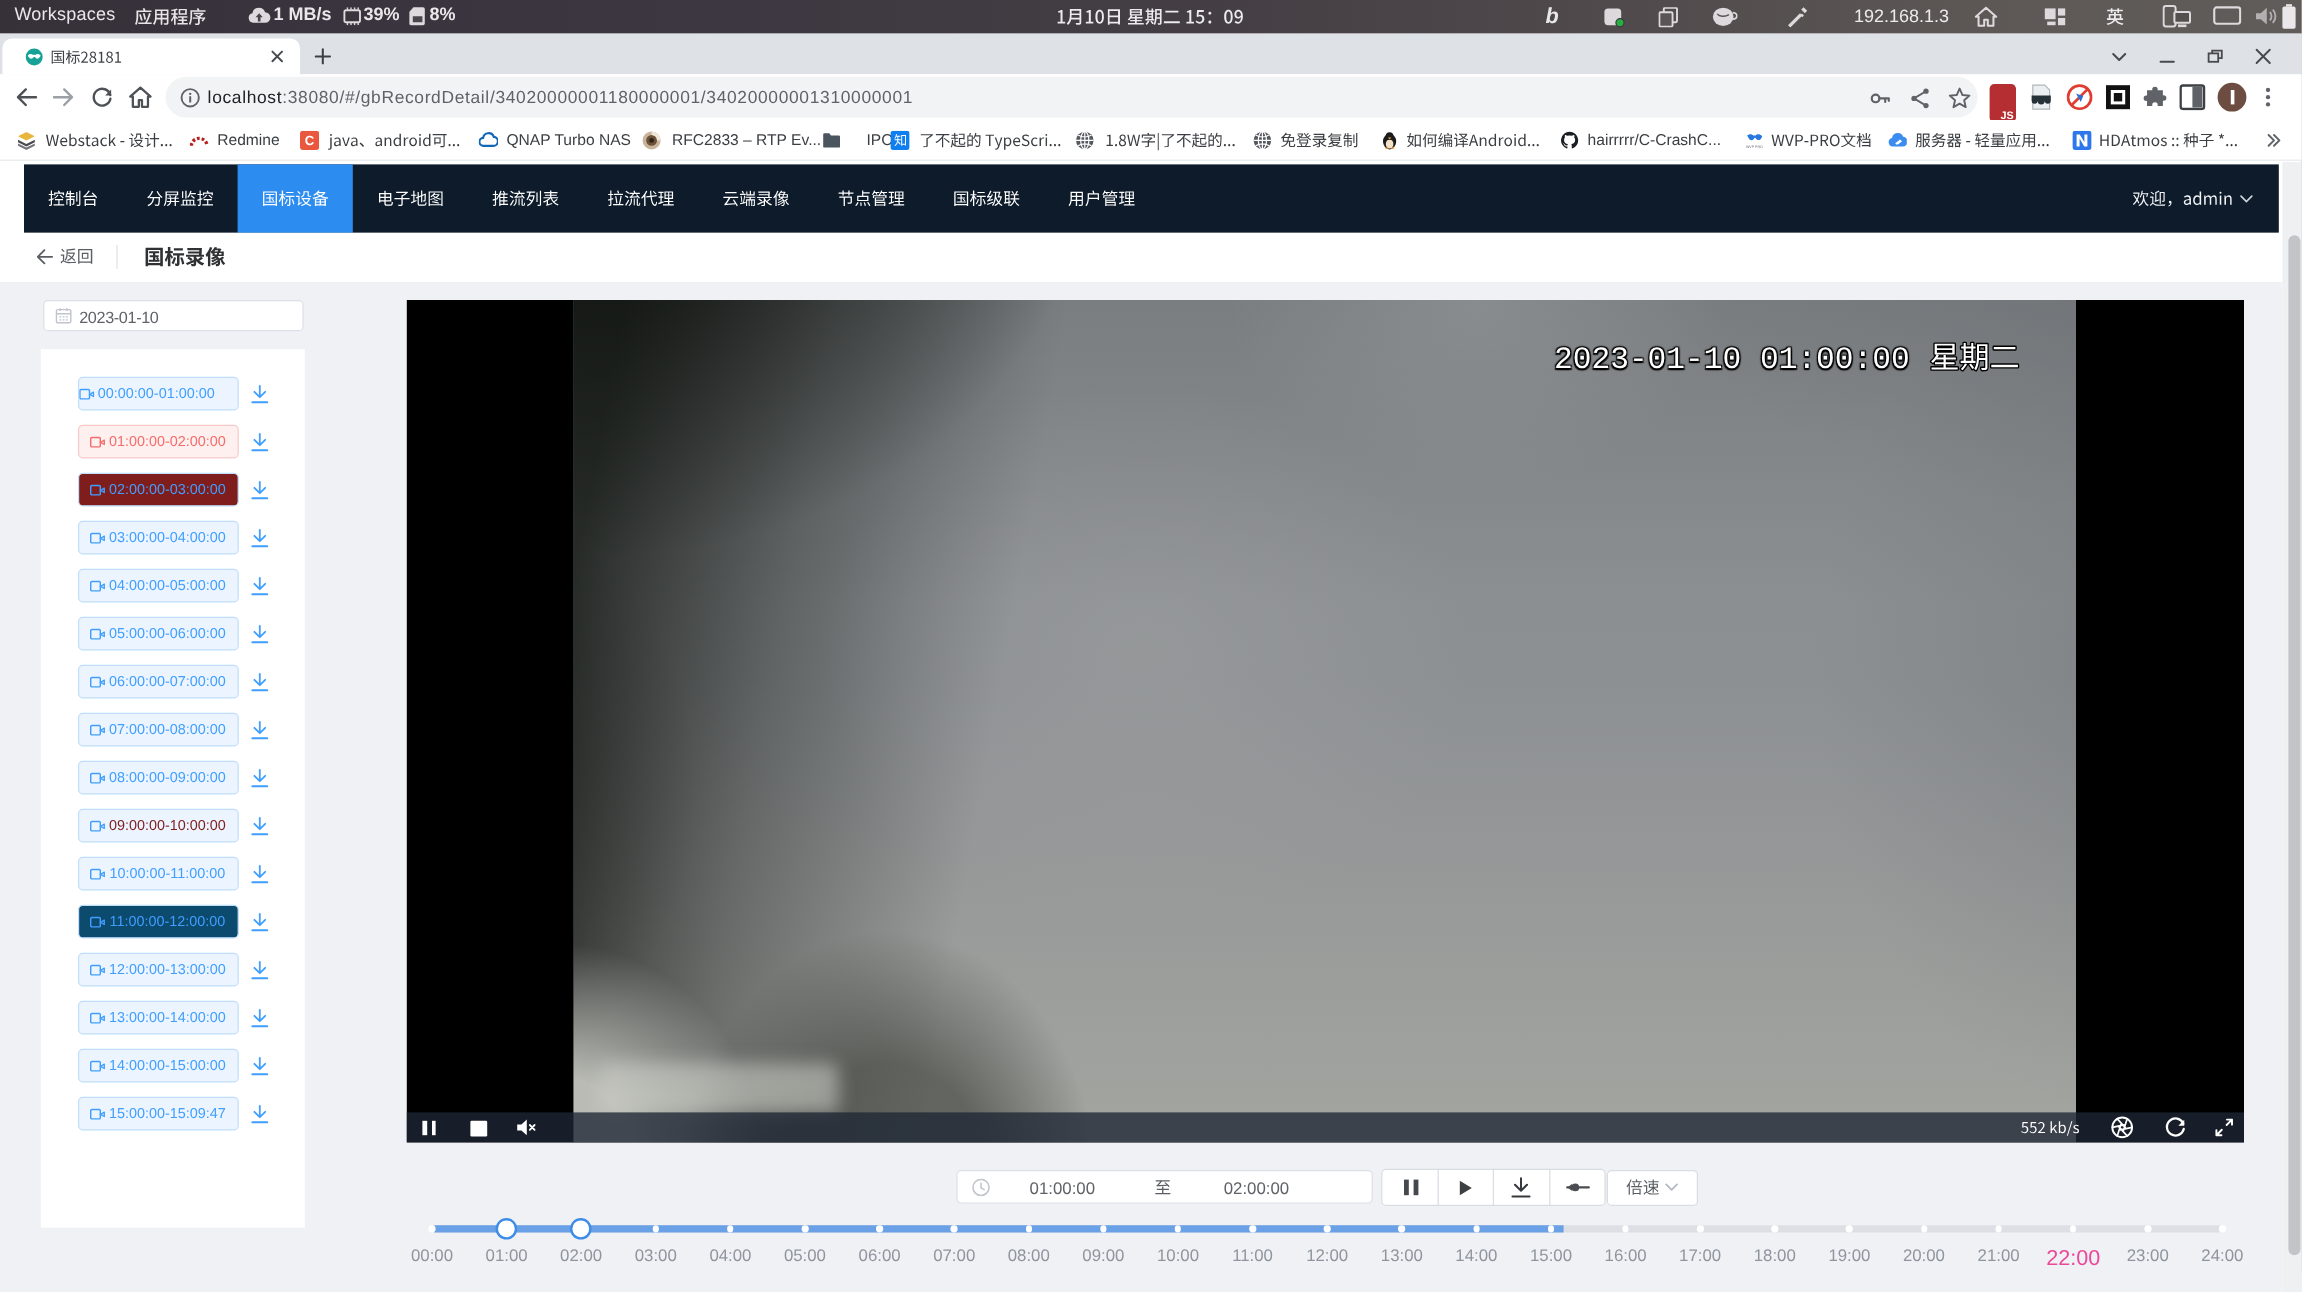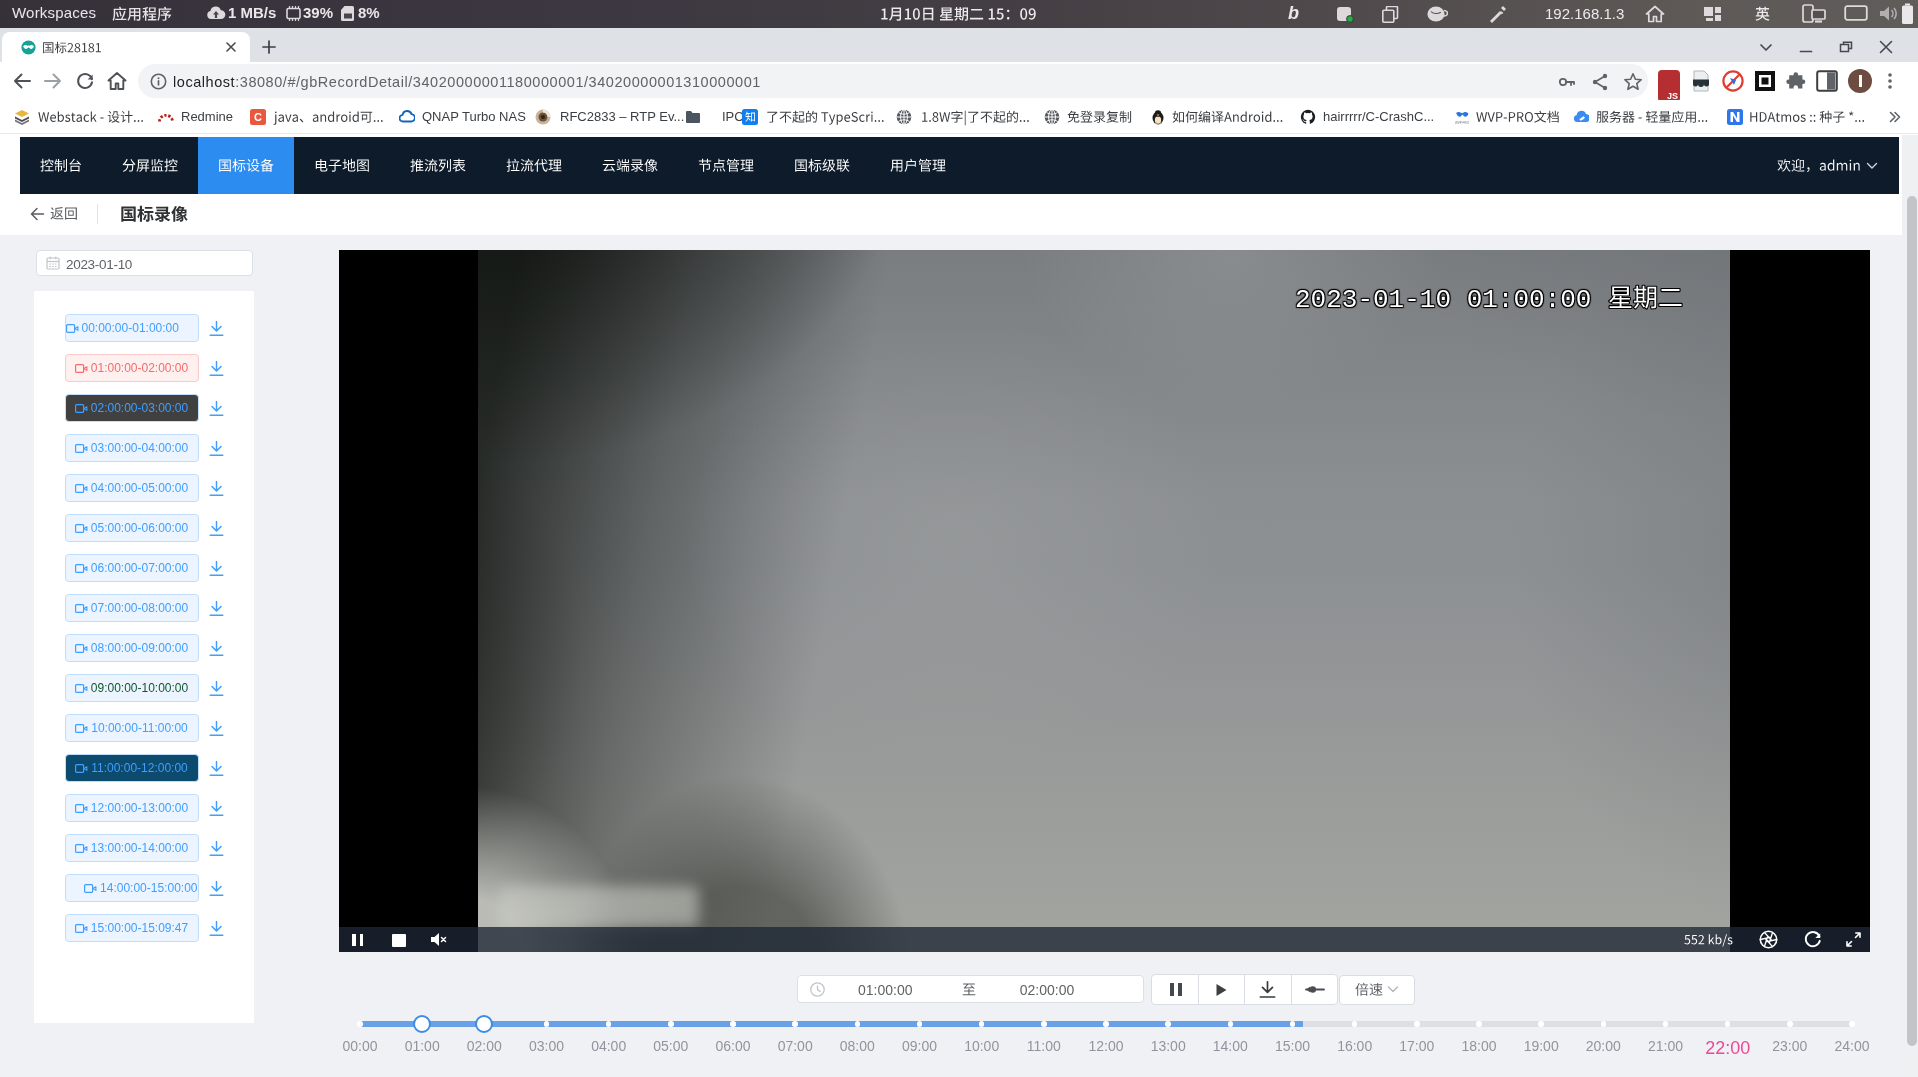--- a/index.html
+++ b/index.html
@@ -396,21 +396,21 @@
     <svg width="13" height="13" viewBox="0 0 13 13" style="flex:0 0 auto;margin-right:3px">
       <rect x="0.6" y="2.6" width="8" height="7.8" rx="1" fill="none" stroke="#f56c6c" stroke-width="1.2"></rect>
       <path d="M8.6 6.8l3.3-2v3.6l-3.3-2z" fill="none" stroke="#f56c6c" stroke-width="1.1" stroke-linejoin="round"></path>
     </svg>
     <span>01:00:00-02:00:00</span>
   </div>
 <svg class="ab" style="left:208px;top:359.5px" width="17" height="17" viewBox="0 0 17 17">
 <path d="M8.5 1.5v9M4 6.5l4.5 4.5L13 6.5" stroke="#409eff" stroke-width="1.5" fill="none" stroke-linecap="round" stroke-linejoin="round"></path>
 <path d="M2.2 15.2h12.6" stroke="#409eff" stroke-width="1.5" stroke-linecap="round"></path>
   </svg>
-<div class="ab" style="left:64.5px;top:394px;width:134px;height:28px;background:#404040;border:1px solid #c0ddfb;border-radius:4px;display:flex;align-items:center;justify-content:center;font-size:12px;color:#409eff">
+<div class="ab" style="left:64.5px;top:394px;width:134px;height:28px;background:#7f1d1d;border:1px solid #c0ddfb;border-radius:4px;display:flex;align-items:center;justify-content:center;font-size:12px;color:#409eff">
     <svg width="13" height="13" viewBox="0 0 13 13" style="flex:0 0 auto;margin-right:3px">
       <rect x="0.6" y="2.6" width="8" height="7.8" rx="1" fill="none" stroke="#409eff" stroke-width="1.2"></rect>
       <path d="M8.6 6.8l3.3-2v3.6l-3.3-2z" fill="none" stroke="#409eff" stroke-width="1.1" stroke-linejoin="round"></path>
     </svg>
     <span>02:00:00-03:00:00</span>
   </div>
 <svg class="ab" style="left:208px;top:399.5px" width="17" height="17" viewBox="0 0 17 17">
 <path d="M8.5 1.5v9M4 6.5l4.5 4.5L13 6.5" stroke="#409eff" stroke-width="1.5" fill="none" stroke-linecap="round" stroke-linejoin="round"></path>
 <path d="M2.2 15.2h12.6" stroke="#409eff" stroke-width="1.5" stroke-linecap="round"></path>
   </svg>
@@ -473,21 +473,21 @@
     <svg width="13" height="13" viewBox="0 0 13 13" style="flex:0 0 auto;margin-right:3px">
       <rect x="0.6" y="2.6" width="8" height="7.8" rx="1" fill="none" stroke="#409eff" stroke-width="1.2"></rect>
       <path d="M8.6 6.8l3.3-2v3.6l-3.3-2z" fill="none" stroke="#409eff" stroke-width="1.1" stroke-linejoin="round"></path>
     </svg>
     <span>08:00:00-09:00:00</span>
   </div>
 <svg class="ab" style="left:208px;top:639.5px" width="17" height="17" viewBox="0 0 17 17">
 <path d="M8.5 1.5v9M4 6.5l4.5 4.5L13 6.5" stroke="#409eff" stroke-width="1.5" fill="none" stroke-linecap="round" stroke-linejoin="round"></path>
 <path d="M2.2 15.2h12.6" stroke="#409eff" stroke-width="1.5" stroke-linecap="round"></path>
   </svg>
-<div class="ab" style="left:64.5px;top:674px;width:134px;height:28px;background:#ecf5ff;border:1px solid #c0ddfb;border-radius:4px;display:flex;align-items:center;justify-content:center;font-size:12px;color:#14532d">
+<div class="ab" style="left:64.5px;top:674px;width:134px;height:28px;background:#ecf5ff;border:1px solid #c0ddfb;border-radius:4px;display:flex;align-items:center;justify-content:center;font-size:12px;color:#7f1d1d">
     <svg width="13" height="13" viewBox="0 0 13 13" style="flex:0 0 auto;margin-right:3px">
       <rect x="0.6" y="2.6" width="8" height="7.8" rx="1" fill="none" stroke="#409eff" stroke-width="1.2"></rect>
       <path d="M8.6 6.8l3.3-2v3.6l-3.3-2z" fill="none" stroke="#409eff" stroke-width="1.1" stroke-linejoin="round"></path>
     </svg>
     <span>09:00:00-10:00:00</span>
   </div>
 <svg class="ab" style="left:208px;top:679.5px" width="17" height="17" viewBox="0 0 17 17">
 <path d="M8.5 1.5v9M4 6.5l4.5 4.5L13 6.5" stroke="#409eff" stroke-width="1.5" fill="none" stroke-linecap="round" stroke-linejoin="round"></path>
 <path d="M2.2 15.2h12.6" stroke="#409eff" stroke-width="1.5" stroke-linecap="round"></path>
   </svg>
@@ -528,21 +528,21 @@
     <svg width="13" height="13" viewBox="0 0 13 13" style="flex:0 0 auto;margin-right:3px">
       <rect x="0.6" y="2.6" width="8" height="7.8" rx="1" fill="none" stroke="#409eff" stroke-width="1.2"></rect>
       <path d="M8.6 6.8l3.3-2v3.6l-3.3-2z" fill="none" stroke="#409eff" stroke-width="1.1" stroke-linejoin="round"></path>
     </svg>
     <span>13:00:00-14:00:00</span>
   </div>
 <svg class="ab" style="left:208px;top:839.5px" width="17" height="17" viewBox="0 0 17 17">
 <path d="M8.5 1.5v9M4 6.5l4.5 4.5L13 6.5" stroke="#409eff" stroke-width="1.5" fill="none" stroke-linecap="round" stroke-linejoin="round"></path>
 <path d="M2.2 15.2h12.6" stroke="#409eff" stroke-width="1.5" stroke-linecap="round"></path>
   </svg>
-<div class="ab" style="left:64.5px;top:874px;width:134px;height:28px;background:#ecf5ff;border:1px solid #c0ddfb;border-radius:4px;display:flex;align-items:center;justify-content:flex-end;font-size:12px;color:#409eff">
+<div class="ab" style="left:64.5px;top:874px;width:134px;height:28px;background:#ecf5ff;border:1px solid #c0ddfb;border-radius:4px;display:flex;align-items:center;justify-content:center;font-size:12px;color:#409eff">
     <svg width="13" height="13" viewBox="0 0 13 13" style="flex:0 0 auto;margin-right:3px">
       <rect x="0.6" y="2.6" width="8" height="7.8" rx="1" fill="none" stroke="#409eff" stroke-width="1.2"></rect>
       <path d="M8.6 6.8l3.3-2v3.6l-3.3-2z" fill="none" stroke="#409eff" stroke-width="1.1" stroke-linejoin="round"></path>
     </svg>
     <span>14:00:00-15:00:00</span>
   </div>
 <svg class="ab" style="left:208px;top:879.5px" width="17" height="17" viewBox="0 0 17 17">
 <path d="M8.5 1.5v9M4 6.5l4.5 4.5L13 6.5" stroke="#409eff" stroke-width="1.5" fill="none" stroke-linecap="round" stroke-linejoin="round"></path>
 <path d="M2.2 15.2h12.6" stroke="#409eff" stroke-width="1.5" stroke-linecap="round"></path>
   </svg>

